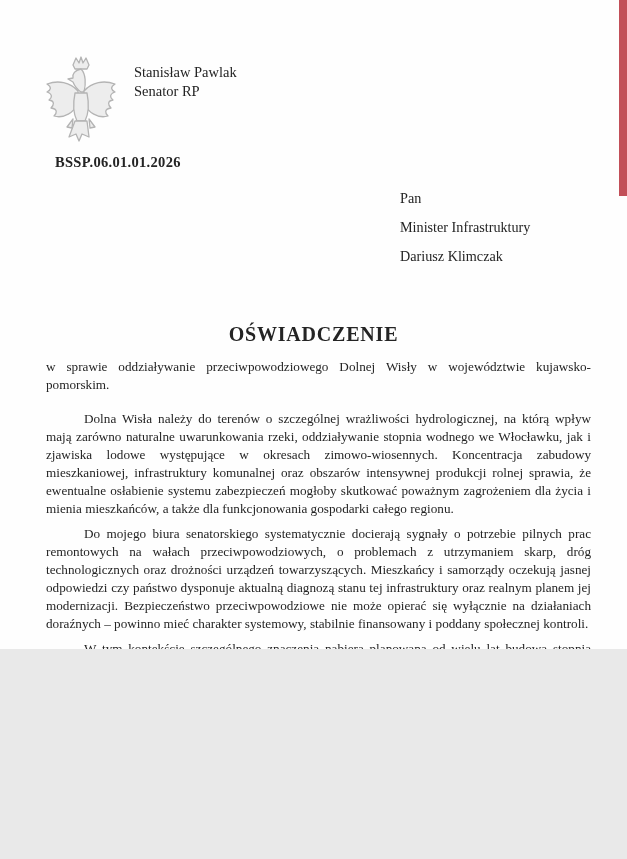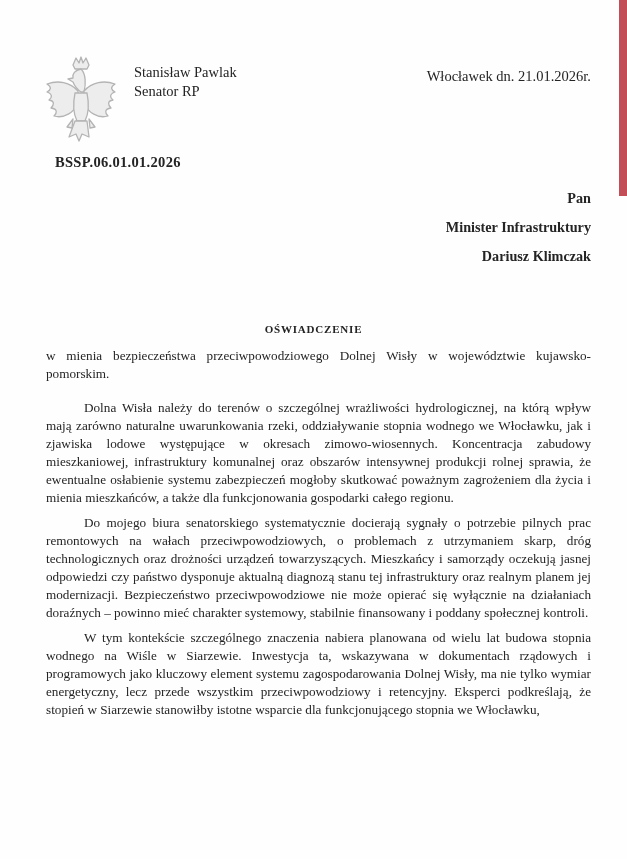--- a/index.html
+++ b/index.html
@@ -1,19 +1,19 @@
 <!DOCTYPE html>
 <html lang="pl"><head>
 <meta charset="utf-8">
 <style>
   html, body { margin: 0; padding: 0; background: #e9e9e9; }
   .page {
     position: relative;
     width: 627px;
-    height: 859px;
+    height: 649px;
     margin: 0 auto;
     background: #fefefe;
     color: #242424;
     font-family: "Liberation Serif", serif;
     overflow: hidden;
     box-shadow: 0 0 4px rgba(0,0,0,.2);
   }
   .accent-bar {
     position: absolute;
     top: 0; right: 0;
@@ -32,30 +32,29 @@
   .letter-date { margin-left: auto; padding-top: 12px; font-size: 14.5px; }
   .reference {
     margin: 10px 0 0 55px;
     font-size: 14.5px;
     font-weight: bold;
     letter-spacing: .3px;
     height: 18px;
   }
   .addressee {
     margin: 12px 36px 0 400px;
-    font-weight: bold;
+    font-weight: normal;
     font-size: 14.2px;
     line-height: 29px;
-    text-align: right;
   }
   .doc-title {
     margin-top: 52px;
     text-align: center;
     font-weight: bold;
-    font-size: 11px;
+    font-size: 20px;
     letter-spacing: .8px;
   }
   .doc-subject {
     margin: 12px 36px 0 46px;
     font-size: 13.2px;
     line-height: 18px;
     text-align: justify;
   }
   .greeting {
     margin: 6px 36px 0 46px;
@@ -90,34 +89,33 @@
         <path d="M33 37 C31 47 31 57 35 65 L43 65 C47 57 47 47 45 37 Z"></path>
         <path d="M33 65 L27 81 L34 78 L37 85 L40 78 L47 81 L45 65 Z"></path>
         <path d="M31 63 L25 71 L30 72 Z"></path>
         <path d="M47 63 L53 71 L48 72 Z"></path>
       </g>
     </svg>
     <div class="sender">
       <div class="sender-name">Stanisław Pawlak</div>
       <div class="sender-title">Senator RP</div>
     </div>
-    <div class="letter-date">Włocławek dn. 21.01.2026r.</div>
   </div>
 
   <div class="reference">BSSP.06.01.01.2026</div>
 
   <div class="addressee">
     <div>Pan</div>
     <div>Minister Infrastruktury</div>
     <div>Dariusz Klimczak</div>
   </div>
 
   <div class="doc-title">OŚWIADCZENIE</div>
 
-  <div class="doc-subject">w mienia bezpieczeństwa przeciwpowodziowego Dolnej Wisły w województwie kujawsko-pomorskim.</div>
+  <div class="doc-subject">w sprawie oddziaływanie przeciwpowodziowego Dolnej Wisły w województwie kujawsko-pomorskim.</div>
 
 
   <div class="body-text">
     <p>Dolna Wisła należy do terenów o szczególnej wrażliwości hydrologicznej, na którą wpływ mają zarówno naturalne uwarunkowania rzeki, oddziaływanie stopnia wodnego we Włocławku, jak i zjawiska lodowe występujące w okresach zimowo-wiosennych. Koncentracja zabudowy mieszkaniowej, infrastruktury komunalnej oraz obszarów intensywnej produkcji rolnej sprawia, że ewentualne osłabienie systemu zabezpieczeń mogłoby skutkować poważnym zagrożeniem dla życia i mienia mieszkańców, a także dla funkcjonowania gospodarki całego regionu.</p>
     <p>Do mojego biura senatorskiego systematycznie docierają sygnały o potrzebie pilnych prac remontowych na wałach przeciwpowodziowych, o problemach z utrzymaniem skarp, dróg technologicznych oraz drożności urządzeń towarzyszących. Mieszkańcy i samorządy oczekują jasnej odpowiedzi czy państwo dysponuje aktualną diagnozą stanu tej infrastruktury oraz realnym planem jej modernizacji. Bezpieczeństwo przeciwpowodziowe nie może opierać się wyłącznie na działaniach doraźnych – powinno mieć charakter systemowy, stabilnie finansowany i poddany społecznej kontroli.</p>
     <p>W tym kontekście szczególnego znaczenia nabiera planowana od wielu lat budowa stopnia wodnego na Wiśle w Siarzewie. Inwestycja ta, wskazywana w dokumentach rządowych i programowych jako kluczowy element systemu zagospodarowania Dolnej Wisły, ma nie tylko wymiar energetyczny, lecz przede wszystkim przeciwpowodziowy i retencyjny. Eksperci podkreślają, że stopień w Siarzewie stanowiłby istotne wsparcie dla funkcjonującego stopnia we Włocławku,</p>
   </div>
 
 </div>
 

